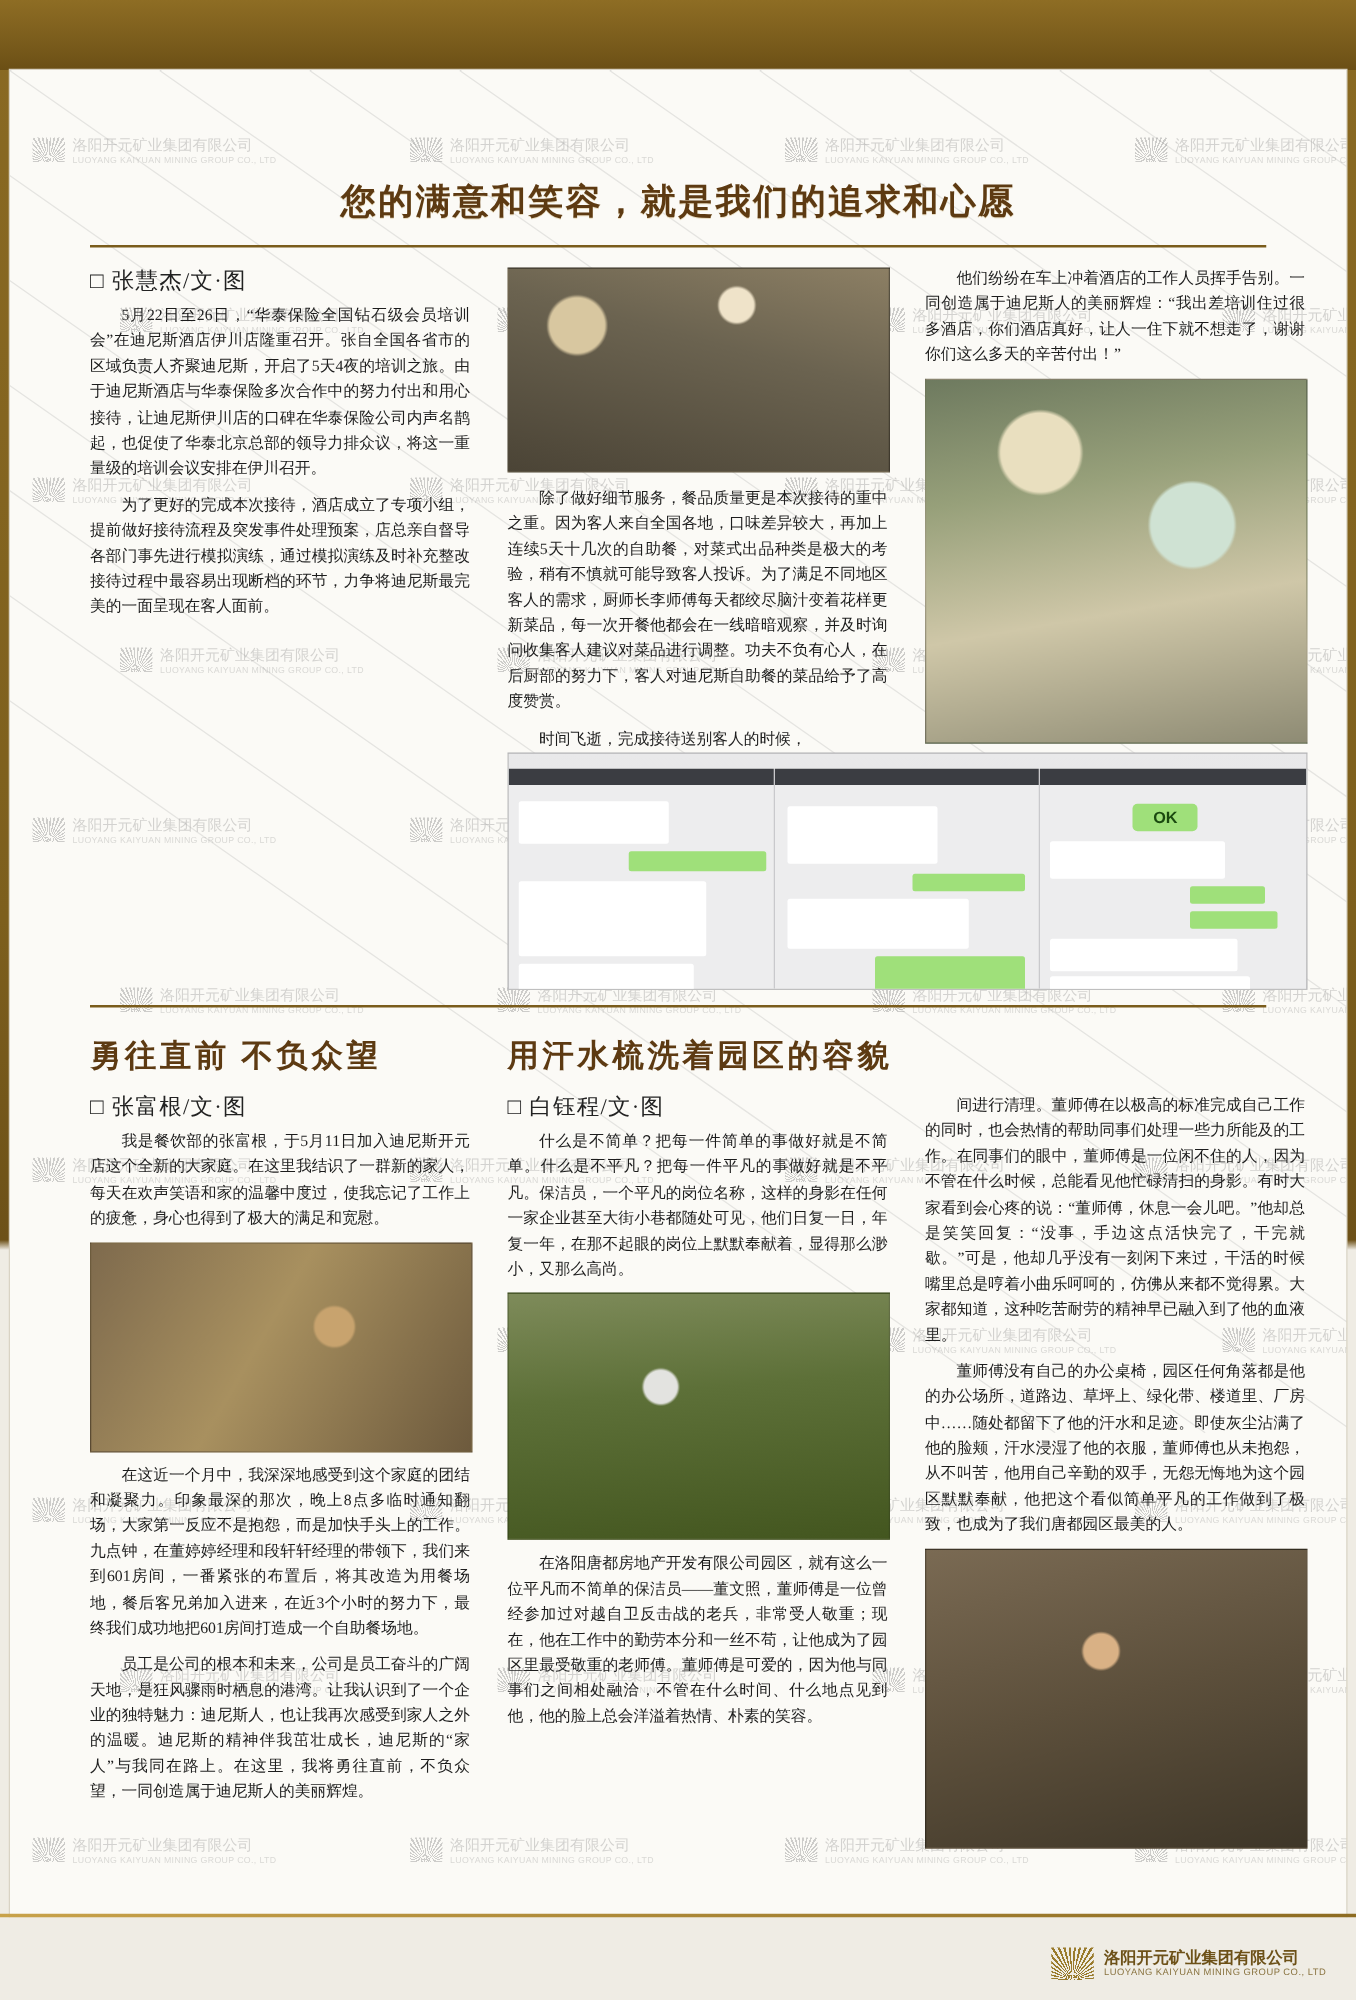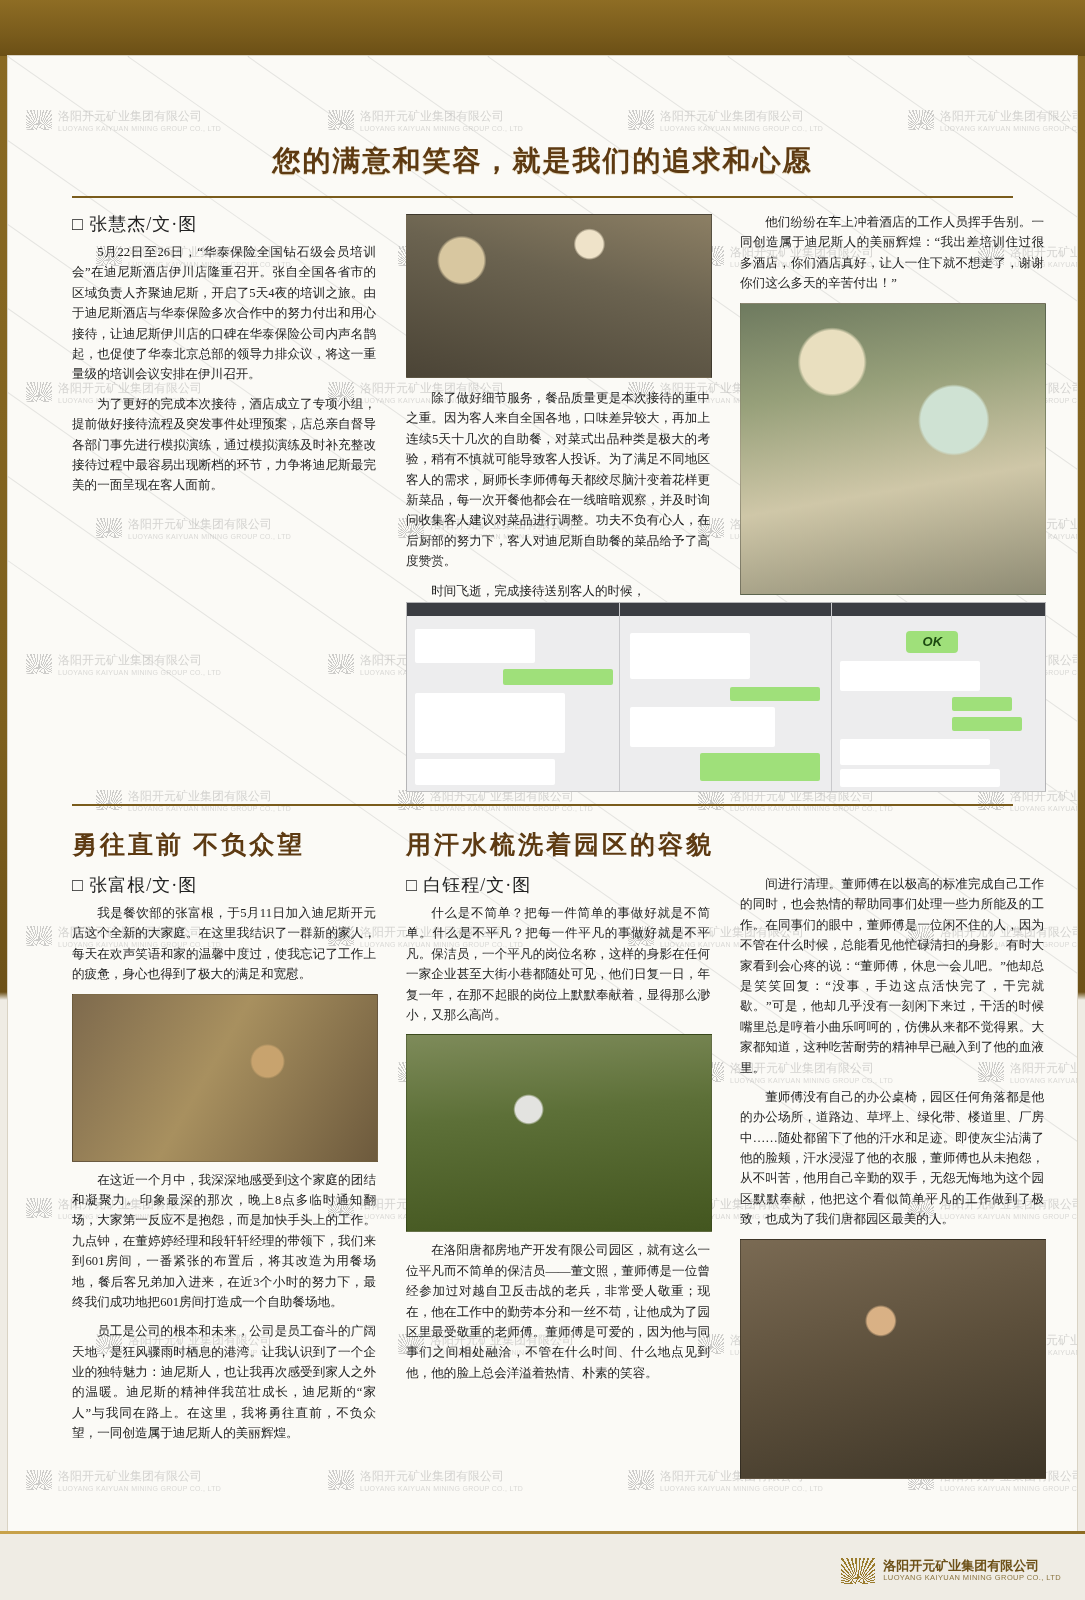--- a/index.html
+++ b/index.html
@@ -108,24 +108,23 @@
     background:
       radial-gradient(circle at 30% 20%, #e9dfbf 0 10%, rgba(0,0,0,0) 11%),
       radial-gradient(circle at 70% 40%, #cfe2d3 0 12%, rgba(0,0,0,0) 13%),
       linear-gradient(170deg,#6e7a5f 0%,#97a07a 30%,#cfc7a8 62%,#8e8b74 100%);
   }
   .ph-chats{
     width:304px;height:190px;margin:4px 0 8px 0;
     background:linear-gradient(180deg,#e9e9ea 0%,#dcdcde 100%);
   }
   .chat-col{
-    position:absolute;top:0;bottom:0;width:33.33%;
+    position:absolute;top:12px;bottom:0;width:33.33%;
     border-right:1px solid #c9c9cc;box-sizing:border-box;
     background:#ededee;
-    font-style:italic;
   }
   .chat-col .bar{height:13px;background:#3b3d42;}
   .bub{
     position:absolute;height:9px;border-radius:2px;background:#fff;
   }
   .bub.g{background:#9fe07a;}
   .bub.ok{
     background:#9fe07a;height:22px;width:52px;border-radius:4px;
     color:#1b4a10;font-size:13px;font-weight:bold;text-align:center;line-height:22px;
     font-family:"Liberation Sans", sans-serif;

